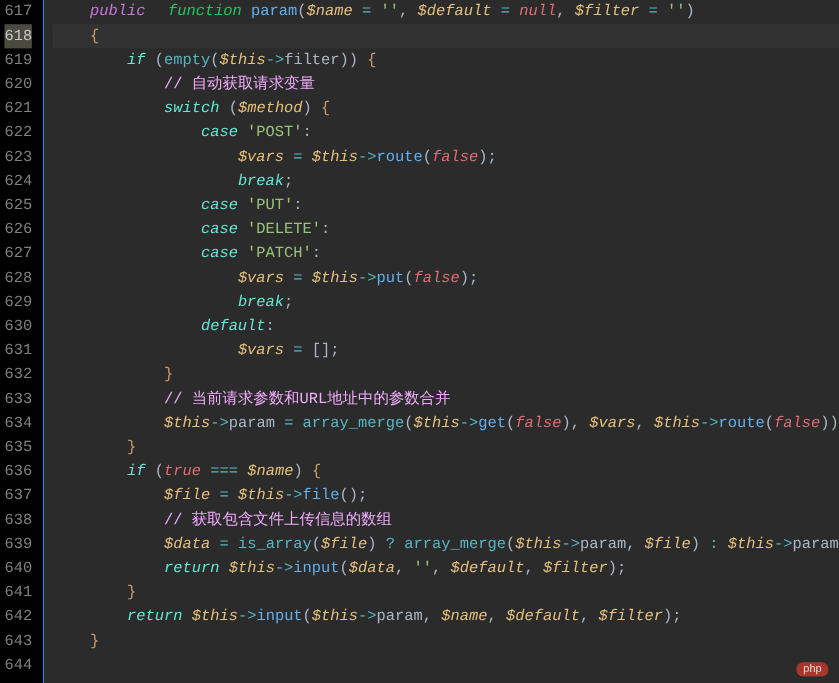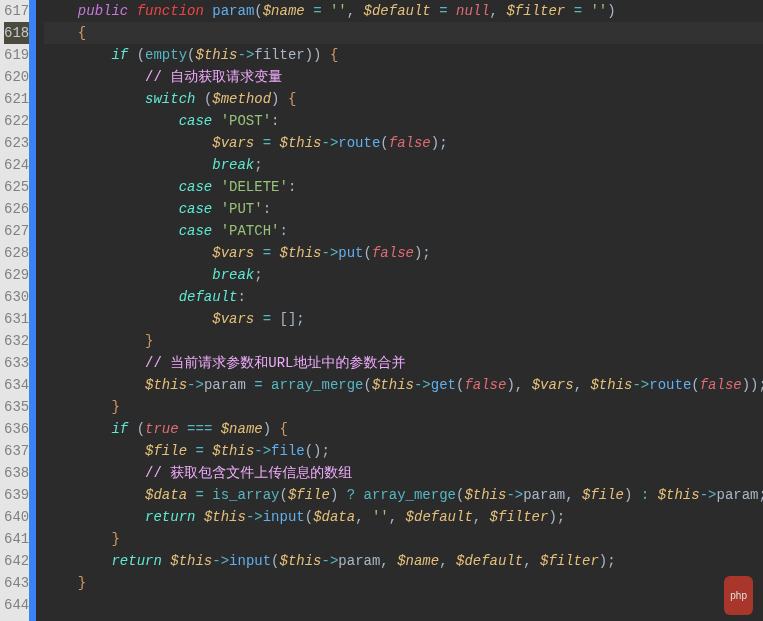--- a/index.html
+++ b/index.html
@@ -11,26 +11,27 @@
     overflow: hidden;
     width: 763px;
     height: 621px;
     position: relative;
   }
   .editor {
     display: flex;
     height: 100%;
   }
   .gutter {
-    background: #e5e5e5;
+    background: #000000;
     text-align: right;
     user-select: none;
+    padding-right: 10px;
     padding-left: 4px;
     color: #808080;
-    border-right: 7px solid #3b82f6;
+    border-right: 1px solid #3b82f6;
   }
   .gutter .ln {
     height: 22px;
     line-height: 22px;
   }
   .gutter .ln.active {
     background: #4a4a3f;
     color: #c8c8c8;
   }
   .code {
@@ -42,40 +43,40 @@
   .line {
     height: 22px;
     line-height: 22px;
     white-space: pre;
   }
   .line.active {
     background: #323232;
   }
   
   .kw-mod   { color: #c678dd; font-style: italic; }  
-  .kw-fn    { color: #ef4444; font-style: italic; }  
+  .kw-fn    { color: #22c55e; font-style: italic; margin-left: 12px; }  
   .kw-ctrl  { color: #5eead4; font-style: italic; }  
   .kw-const { color: #e06c75; font-style: italic; }  
   .fn-name  { color: #61afef; }      
   .fn-call  { color: #56b6c2; }      
   .var      { color: #e5c07b; font-style: italic; }  
   .str      { color: #98c379; }      
   .op       { color: #56b6c2; }      
   .punct    { color: #a9b7c6; }
   .brace    { color: #d19a66; }
   .comment  { color: #f0abfc; }
   .watermark {
     position: absolute;
     right: 10px;
     bottom: 6px;
     background: #c0392b;
     color: #fff;
     font-size: 10px;
     font-family: sans-serif;
-    padding: 14px 6px;
+    padding: 1px 6px;
     border-radius: 6px;
     opacity: 0.85;
   }
 </style>
 </head>
 <body>
 
 <div class="editor">
   <div class="gutter" id="gutter">
       <div class="ln">617</div>
@@ -109,22 +110,22 @@
     </div>
   <div class="code" id="code">
   <div class="line"><span>    </span><span class="kw-mod">public</span><span> </span><span class="kw-fn">function</span><span> </span><span class="fn-name">param</span><span class="punct">(</span><span class="var">$name</span><span> </span><span class="op">=</span><span> </span><span class="str">''</span><span class="punct">, </span><span class="var">$default</span><span> </span><span class="op">=</span><span> </span><span class="kw-const">null</span><span class="punct">, </span><span class="var">$filter</span><span> </span><span class="op">=</span><span> </span><span class="str">''</span><span class="punct">)</span></div>
       <div class="line active"><span>    </span><span class="brace">{</span></div>
       <div class="line"><span>        </span><span class="kw-ctrl">if</span><span> </span><span class="punct">(</span><span class="fn-call">empty</span><span class="punct">(</span><span class="var">$this</span><span class="op">-&gt;</span><span class="punct">filter)) </span><span class="brace">{</span></div>
       <div class="line"><span>            </span><span class="comment">// 自动获取请求变量</span></div>
       <div class="line"><span>            </span><span class="kw-ctrl">switch</span><span> </span><span class="punct">(</span><span class="var">$method</span><span class="punct">) </span><span class="brace">{</span></div>
       <div class="line"><span>                </span><span class="kw-ctrl">case</span><span> </span><span class="str">'POST'</span><span class="punct">:</span></div>
       <div class="line"><span>                    </span><span class="var">$vars</span><span> </span><span class="op">=</span><span> </span><span class="var">$this</span><span class="op">-&gt;</span><span class="fn-name">route</span><span class="punct">(</span><span class="kw-const">false</span><span class="punct">);</span></div>
       <div class="line"><span>                    </span><span class="kw-ctrl">break</span><span class="punct">;</span></div>
+      <div class="line"><span>                </span><span class="kw-ctrl">case</span><span> </span><span class="str">'PUT'</span><span class="punct">:</span></div>
       <div class="line"><span>                </span><span class="kw-ctrl">case</span><span> </span><span class="str">'DELETE'</span><span class="punct">:</span></div>
-      <div class="line"><span>                </span><span class="kw-ctrl">case</span><span> </span><span class="str">'PUT'</span><span class="punct">:</span></div>
       <div class="line"><span>                </span><span class="kw-ctrl">case</span><span> </span><span class="str">'PATCH'</span><span class="punct">:</span></div>
       <div class="line"><span>                    </span><span class="var">$vars</span><span> </span><span class="op">=</span><span> </span><span class="var">$this</span><span class="op">-&gt;</span><span class="fn-name">put</span><span class="punct">(</span><span class="kw-const">false</span><span class="punct">);</span></div>
       <div class="line"><span>                    </span><span class="kw-ctrl">break</span><span class="punct">;</span></div>
       <div class="line"><span>                </span><span class="kw-ctrl">default</span><span class="punct">:</span></div>
       <div class="line"><span>                    </span><span class="var">$vars</span><span> </span><span class="op">=</span><span> </span><span class="punct">[];</span></div>
       <div class="line"><span>            </span><span class="brace">}</span></div>
       <div class="line"><span>            </span><span class="comment">// 当前请求参数和URL地址中的参数合并</span></div>
       <div class="line"><span>            </span><span class="var">$this</span><span class="op">-&gt;</span><span class="punct">param </span><span class="op">=</span><span> </span><span class="fn-call">array_merge</span><span class="punct">(</span><span class="var">$this</span><span class="op">-&gt;</span><span class="fn-name">get</span><span class="punct">(</span><span class="kw-const">false</span><span class="punct">), </span><span class="var">$vars</span><span class="punct">, </span><span class="var">$this</span><span class="op">-&gt;</span><span class="fn-name">route</span><span class="punct">(</span><span class="kw-const">false</span><span class="punct">));</span></div>
       <div class="line"><span>        </span><span class="brace">}</span></div>
       <div class="line"><span>        </span><span class="kw-ctrl">if</span><span> </span><span class="punct">(</span><span class="kw-const">true</span><span> </span><span class="op">===</span><span> </span><span class="var">$name</span><span class="punct">) </span><span class="brace">{</span></div>

